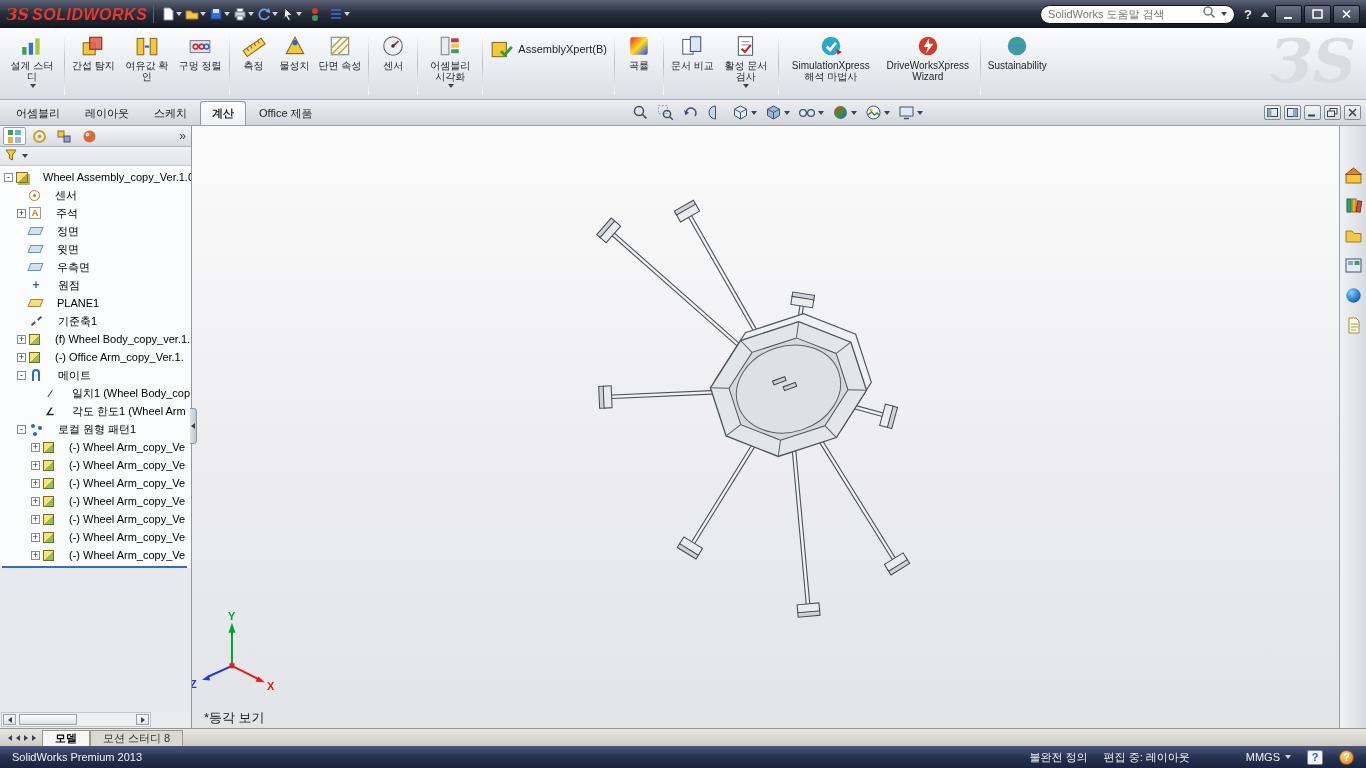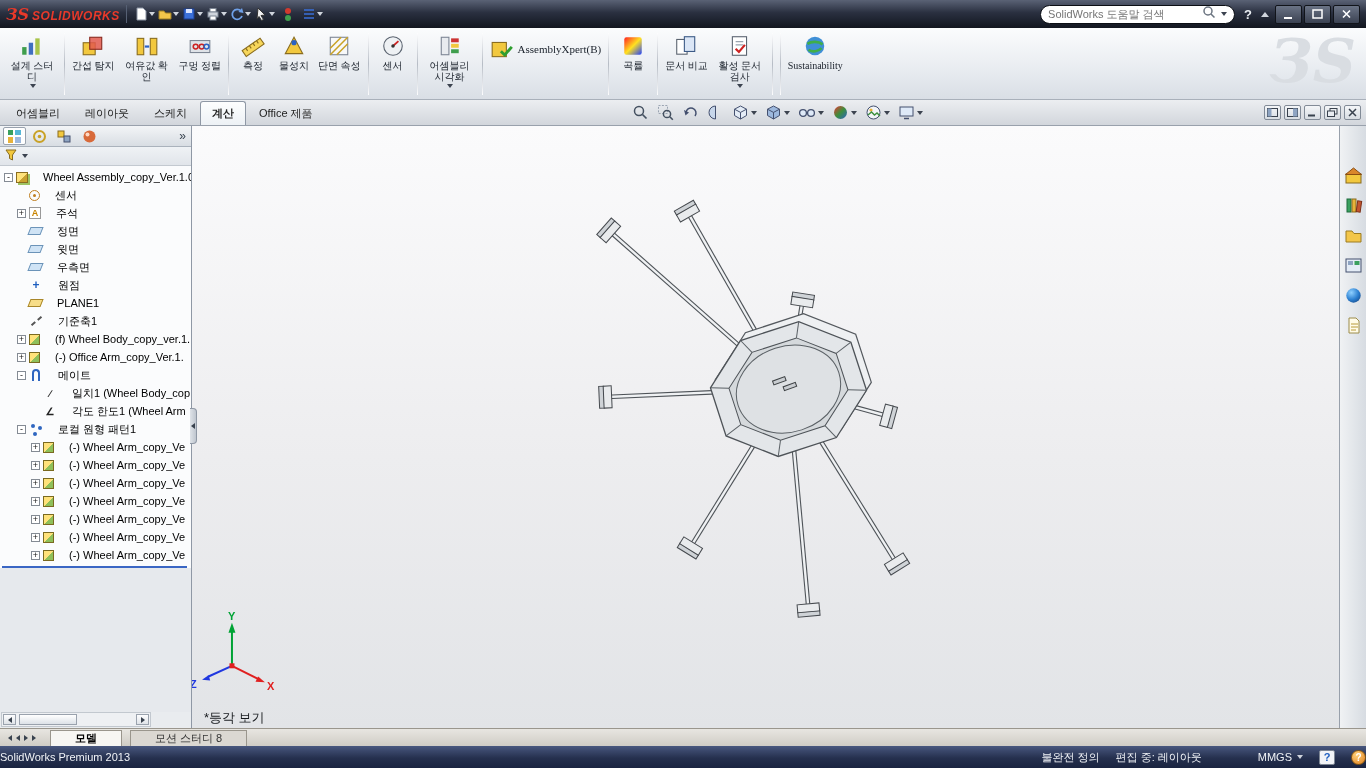--- a/index.html
+++ b/index.html
@@ -5,41 +5,41 @@
   * { box-sizing: border-box; margin: 0; padding: 0; }
   html,body { width:1366px; height:768px; overflow:hidden; }
   body { font-family:"Liberation Sans", sans-serif; background:#000; }
   .app { position:relative; width:1366px; height:768px; display:flex; flex-direction:column; background:#dfe3e8; }
 
   
   .titlebar { height:28px; flex:none; display:flex; align-items:center; gap:6px; padding:0 6px;
     background:linear-gradient(180deg,#5a6275 0%, #2a3040 45%, #12161f 100%); color:#fff; position:relative; }
   .brand { display:flex; align-items:baseline; gap:3px; font-weight:bold; font-style:italic; flex:none; }
   .brand-mark { color:#e8392a; font-size:16px; font-family:"DejaVu Serif", serif; }
-  .brand-text { color:#e8392a; font-size:12px; letter-spacing:.5px; }
+  .brand-text { color:#e8392a; font-size:16px; letter-spacing:.5px; }
   .tb-sep { width:1px; height:18px; background:#566074; }
   .tb-tools { display:flex; align-items:center; gap:2px; }
   .tbtn { width:22px; height:22px; display:flex; align-items:center; justify-content:center; border-radius:3px; }
   .caret { width:0; height:0; border-left:3px solid transparent; border-right:3px solid transparent; border-top:4px solid #cfd4dc; margin-left:1px; }
   .caret.dark { border-top-color:#3c4350; }
   .tb-title { position:absolute; left:0; right:0; text-align:center; font-size:12px; color:#f2f4f7; pointer-events:none; }
   .tb-right { margin-left:auto; display:flex; align-items:center; gap:6px; z-index:2; }
   .searchbox { width:195px; height:19px; background:#fff; border-radius:10px; display:flex; align-items:center; gap:4px; padding:0 7px; border:1px solid #0c0f15; }
   .searchbox input { flex:1; border:none; outline:none; background:transparent; font-size:11px; color:#444; font-family:"Liberation Sans",sans-serif; }
   .helpmark { font-size:13px; font-weight:bold; color:#e9edf2; padding:0 3px; }
   .chev-up { width:0; height:0; border-left:4px solid transparent; border-right:4px solid transparent; border-bottom:5px solid #cfd4dc; }
   .winbtns { display:flex; gap:2px; }
   .winbtn { width:27px; height:19px; display:flex; align-items:center; justify-content:center;
     background:linear-gradient(#6a7385,#3b4252); border:1px solid #11141a; border-radius:2px; }
 
   
   .ribbon { height:72px; flex:none; display:flex; align-items:flex-start; gap:1px; padding:3px 6px 2px 4px; position:relative;
     background:linear-gradient(180deg,#fbfcfd 0%, #e6eaef 65%, #d9dee5 100%); border-bottom:1px solid #a9b0ba; }
   .rbtn { display:flex; flex-direction:column; align-items:center; gap:2px; padding:3px 3px 2px; border-radius:3px;
-    font-size:10px; line-height:11px; text-align:center; color:#19202a; min-width:40px; max-width:56px;font-family:Liberation Serif, serif; }
+    font-size:10px; line-height:11px; text-align:center; color:#19202a; min-width:40px; max-width:56px; }
   .rbtn.wide { max-width:96px; }
   .rbtn.horiz { flex-direction:row; max-width:none; font-size:11px; gap:4px; padding-top:6px; }
   .ric { width:24px; height:24px; flex:none; }
   .rsep { width:1px; align-self:stretch; margin:2px 3px; background:linear-gradient(#fdfdfe,#b6bcc5 50%,#fdfdfe); }
   .ribbon-ghost { position:absolute; right:10px; top:0px; font-size:60px; line-height:66px; font-style:italic; font-weight:bold;
     color:#d9dde2; font-family:"DejaVu Serif",serif; pointer-events:none; }
 
   
   .tabrow { height:26px; flex:none; display:flex; align-items:flex-end; gap:1px; padding:0 4px; position:relative;
     background:linear-gradient(#eceef1,#d2d6dc); border-bottom:1px solid #99a1ac; }
@@ -117,26 +117,26 @@
 
   
   .taskbar { width:27px; flex:none; display:flex; flex-direction:column; align-items:center; gap:8px; padding-top:38px;
     background:linear-gradient(90deg,#f0f2f4,#d7dce2); border-left:1px solid #98a0ab; }
   .tpbtn { width:22px; height:22px; display:flex; align-items:center; justify-content:center; border-radius:3px; }
 
   
   .bottomtabs { height:18px; flex:none; display:flex; align-items:stretch; padding-left:2px;
     background:linear-gradient(#e8e6e1,#cfccc5); border-top:1px solid #9a968d; font-size:11px; }
   .navs { display:flex; align-items:center; gap:4px; padding:0 6px; }
-  .btab { display:flex; align-items:center; padding:0 24px; border:1px solid #9a968d; border-bottom:none; margin-top:1px;margin-left:8px; }
+  .btab { display:flex; align-items:center; padding:0 12px; border:1px solid #9a968d; border-bottom:none; margin-top:1px; }
   .btab.active { background:#f7f6f3; font-weight:bold; }
   .btab.inactive { background:#dbd8d2; color:#333; }
 
   
-  .statusbar { height:22px; flex:none; display:flex; align-items:center; gap:16px; padding:0 0; color:#f0f3f7; font-size:11px;
+  .statusbar { height:22px; flex:none; display:flex; align-items:center; gap:16px; padding:0 12px; color:#f0f3f7; font-size:11px;
     background:linear-gradient(180deg,#48577e 0%, #25304e 55%, #1a2440 100%); }
   .sb-spacer { flex:1; }
   .sb-units { margin-left:40px; display:flex; align-items:center; gap:4px; }
   .sb-help { width:16px; height:15px; background:#f2f4f7; color:#1f5fbf; font-weight:bold; border:1px solid #7d8694; border-radius:2px;
     display:flex; align-items:center; justify-content:center; font-size:11px; }
   .sb-quick { width:15px; height:15px; border-radius:50%; background:radial-gradient(circle at 35% 30%, #ffd27a, #e07f1e); color:#fff;
     font-weight:bold; font-size:10px; display:flex; align-items:center; justify-content:center; border:1px solid #8a5a12; }
 </style>
 </head>
 <body>
@@ -346,20 +346,35 @@
     <div class="rbtn">
       <svg class="ric" viewBox="0 0 22 22">
           <rect x="4" y="2.5" width="13" height="17" fill="#ffffff" stroke="#5b6470"></rect>
           <path d="M7 7h7M7 10h7" stroke="#9aa4b0"></path>
           <path d="M7 13.5l3 3 5.5-6.5" fill="none" stroke="#cc2222" stroke-width="2"></path>
         </svg>
       <span>활성 문서 검사</span>
         <span class="caret dark"></span>
     </div>
     <div class="rsep"></div>
+    <div class="rbtn wide">
+      <svg class="ric" viewBox="0 0 22 22">
+          <circle cx="11" cy="11" r="8.5" fill="#29a8c8"></circle>
+          <path d="M7 11.5l3.2 3.2L15.5 8" fill="none" stroke="#fff" stroke-width="2.4"></path>
+          <polygon points="16,14 21,16.5 17,19" fill="#cc2222"></polygon>
+        </svg>
+      <span>SimulationXpress 해석 마법사</span>
+    </div>
+    <div class="rbtn wide">
+      <svg class="ric" viewBox="0 0 22 22">
+          <circle cx="11" cy="11" r="8.5" fill="#d23a2e"></circle>
+          <path d="M12 4l-5 8h4l-2 6 7-9h-4z" fill="#fff"></path>
+        </svg>
+      <span>DriveWorksXpress Wizard</span>
+    </div>
     <div class="rsep"></div>
     <div class="rbtn wide">
       <svg class="ric" viewBox="0 0 22 22">
           <circle cx="11" cy="11" r="8.5" fill="#3f8fd6"></circle>
           <path d="M4 9c4-2.5 10-2.5 14 .5M5 14.5c4 2.5 9 1.5 12-1.5" fill="none" stroke="#3fae49" stroke-width="2.4"></path>
         </svg>
       <span>Sustainability</span>
     </div>
     <div class="ribbon-ghost">ЗS</div>
   </div>

